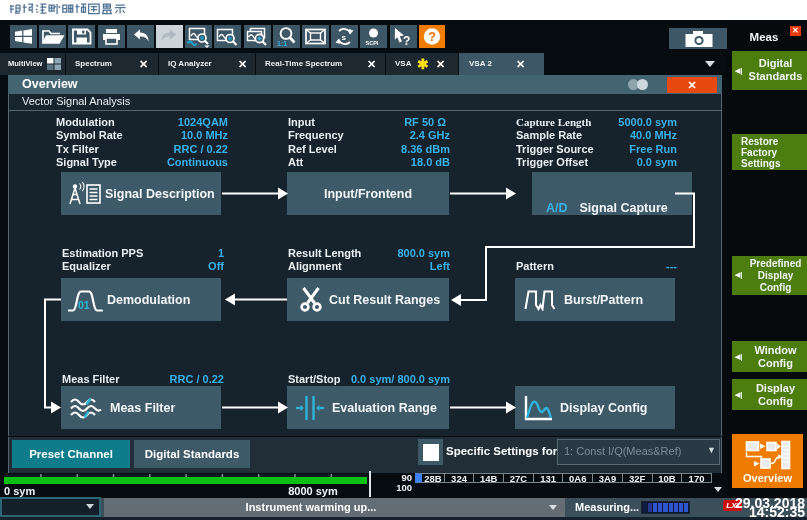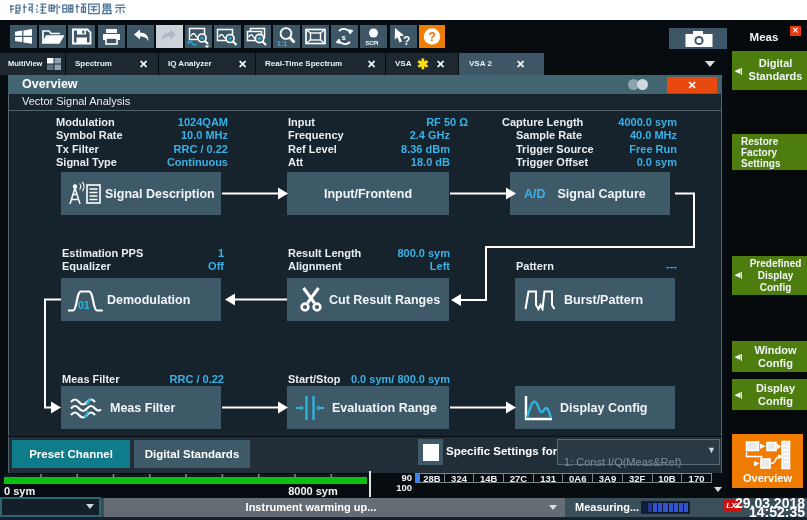--- a/index.html
+++ b/index.html
@@ -12,21 +12,21 @@
        font-size:8px;font-weight:bold;line-height:22px;}
   .tabx{position:absolute;color:#fff;font-weight:bold;font-size:11px;top:0;}
   .blk{position:absolute;width:160px;height:43px;background:#3e5968;color:#f2f6f8;
        font-weight:bold;font-size:12.5px;display:flex;align-items:center;}
   .lbl{position:absolute;font-size:11px;font-weight:bold;color:#e9eef1;height:13.5px;line-height:13.5px;}
   .val{position:absolute;font-size:11px;font-weight:bold;color:#38b2e8;height:13.5px;line-height:13.5px;text-align:right;}
   .sbtn{position:absolute;left:732px;width:87px;background:#4d7c0f;color:#f2f6f8;
         font-weight:bold;text-align:center;}
   .hc{width:29.7px;height:10.5px;line-height:10.5px;text-align:center;
       border:1px solid #79858d;border-left:none;box-sizing:border-box;}
-  .hc:first-child{border-left:5px solid #3b82f6;}
+  .hc:first-child{border-left:7px solid #3b82f6;}
 </style>
 </head>
 <body>
 <svg class="abs" style="left:8px;top:2px;" width="120" height="16" viewBox="0 0 120 16">
     <g stroke="#4f7396" stroke-width="1.25" fill="none">
       <path transform="translate(0.0,0)" d="M2,4 h4 M2,7 h4 M3,3 v8 M8,3 h4 M8,6 h4 M8,9 h4 M8,3 v8 M12,3 v6 M7,11 h5"></path>
       <path transform="translate(13.2,0)" d="M3,2 v9 M1.5,5 h4 M7,2 h5 M11,2 v9 M8,5 h3 M8,8 h3 M8,5 v4"></path>
       <path transform="translate(26.4,0)" d="M2,3 l1.5,1.5 M1.5,7 l1.5,1 M2,10.5 l2,-1 M6,2 h6 M6,5 h6 M6,8 h4 M8,2 v9 M6,11 h6"></path>
       <path transform="translate(39.6,0)" d="M1.5,3 h5 v6 h-5 z M1.5,6 h5 M4,3 v6 M9.5,2 v10 M8,4 l-1.5,2 M11,4 l1.5,2"></path>
       <path transform="translate(52.8,0)" d="M2,3 h4 v7 h-4 z M2,6.5 h4 M8,3 h4 v7 h-4 z M10,3 v7 M8,6.5 h4"></path>
@@ -199,43 +199,43 @@
 <div class="abs" style="left:8px;top:111px;width:712px;height:325px;background:#16222c;border-left:1px solid #56666f;border-right:1px solid #56666f;"></div>
 
 <div class="abs" style="left:8px;top:437px;width:712px;height:36px;background:#212d37;border-left:1px solid #56666f;border-right:1px solid #56666f;">
   <div style="position:absolute;left:125px;top:3px;width:116px;height:28px;background:#3e5968;color:#fff;font-weight:bold;font-size:11.5px;text-align:center;line-height:28px;">Digital Standards</div>
   <div style="position:absolute;left:3px;top:3px;width:118px;height:28px;background:#0e7c8b;color:#fff;font-weight:bold;font-size:11.5px;text-align:center;line-height:28px;">Preset Channel</div>
   <div style="position:absolute;left:409px;top:2px;width:25px;height:26px;background:#3e5968;">
     <div style="position:absolute;left:4.5px;top:4.5px;width:16px;height:17px;background:#fff;"></div>
   </div>
   <span style="position:absolute;left:437px;top:8px;font-size:11.5px;font-weight:bold;color:#fff;">Specific Settings for</span>
   <div style="position:absolute;left:548px;top:2px;width:163px;height:26px;background:#2b3944;border:1px solid #5a6a74;box-sizing:border-box;">
-    <span style="position:absolute;left:6px;top:16px;font-size:11px;color:#7a8e98;">1: Const I/Q(Meas&amp;Ref)</span>
+    <span style="position:absolute;left:6px;top:5px;font-size:11px;color:#7a8e98;">1: Const I/Q(Meas&amp;Ref)</span>
     <span style="position:absolute;right:3px;top:5px;color:#cfd8dc;font-size:9px;">▼</span>
   </div>
 </div>
 
 <div class="lbl" style="left:56px;top:115.5px;">Modulation</div>
 <div class="val" style="left:126px;top:115.5px;width:102px;">1024QAM</div>
 <div class="lbl" style="left:56px;top:129px;">Symbol Rate</div>
 <div class="val" style="left:126px;top:129px;width:102px;">10.0 MHz</div>
 <div class="lbl" style="left:56px;top:142.5px;">Tx Filter</div>
 <div class="val" style="left:126px;top:142.5px;width:102px;">RRC / 0.22</div>
 <div class="lbl" style="left:56px;top:156px;">Signal Type</div>
 <div class="val" style="left:126px;top:156px;width:102px;">Continuous</div>
 <div class="lbl" style="left:288px;top:115.5px;">Input</div>
-<div class="val" style="left:366px;top:115.5px;width:102px;">RF 50 Ω</div>
+<div class="val" style="left:344px;top:115.5px;width:102px;">RF 50 Ω</div>
 <div class="lbl" style="left:288px;top:129px;">Frequency</div>
 <div class="val" style="left:348px;top:129px;width:102px;">2.4 GHz</div>
 <div class="lbl" style="left:288px;top:142.5px;">Ref Level</div>
 <div class="val" style="left:348px;top:142.5px;width:102px;">8.36 dBm</div>
 <div class="lbl" style="left:288px;top:156px;">Att</div>
 <div class="val" style="left:348px;top:156px;width:102px;">18.0 dB</div>
-<div class="lbl" style="left:502px;top:115.5px;">Capture Length</div>
-<div class="val" style="left:575px;top:115.5px;width:102px;">4000.0 sym</div>
+<div class="lbl" style="left:516px;top:115.5px;font-family:Liberation Serif, serif;">Capture Length</div>
+<div class="val" style="left:575px;top:115.5px;width:102px;">5000.0 sym</div>
 <div class="lbl" style="left:516px;top:129px;">Sample Rate</div>
 <div class="val" style="left:575px;top:129px;width:102px;">40.0 MHz</div>
 <div class="lbl" style="left:516px;top:142.5px;">Trigger Source</div>
 <div class="val" style="left:575px;top:142.5px;width:102px;">Free Run</div>
 <div class="lbl" style="left:516px;top:156px;">Trigger Offset</div>
 <div class="val" style="left:575px;top:156px;width:102px;">0.0 sym</div>
 
 <div class="lbl" style="left:62px;top:246.5px;">Estimation PPS</div>
 <div class="val" style="left:122px;top:246.5px;width:102px;">1</div>
 <div class="lbl" style="left:62px;top:260px;">Equalizer</div>
@@ -259,21 +259,21 @@
       <path d="M9,8 L4,24 M9,8 L14,24 M5.8,19.5 L12.2,19.5 M6.8,14.5 L11.2,14.5" stroke-width="1.5"></path>
       <path d="M13.5,3.5 q2.6,3 0,6" stroke-width="1.1"></path>
       <path d="M16.2,1.8 q3.8,4.6 0,9.4" stroke-width="1.1"></path>
       <rect x="21" y="5" width="13" height="18" stroke-width="1.6"></rect>
       <path d="M23.5,9 h8 M23.5,12.5 h8 M23.5,16 h8 M23.5,19.5 h8" stroke-width="1.7"></path>
     </g>
   </svg>
   <span style="margin-left:3px;">Signal Description</span>
 </div>
 <div class="blk" style="left:287px;top:172px;width:162px;justify-content:center;">Input/Frontend</div>
-<div class="blk" style="left:510px;top:172px;">
+<div class="blk" style="left:532px;top:172px;align-items:flex-end;">
   <span style="margin-left:14px;color:#38b2e8;">A/D</span>
     <span style="margin-left:12px;">Signal Capture</span>
 </div>
 
 <div class="blk" style="left:61px;top:278px;">
   <svg style="margin-left:7px;" width="35" height="30" viewBox="0 0 35 30">
     <path d="M0,25.5 L5,25.5 C9,25.5 8.5,6.5 13,6.5 L21,6.5 C25.5,6.5 25,25.5 29,25.5 L34,25.5" stroke="#fff" stroke-width="2.2" fill="none" stroke-linecap="round"></path>
     <text x="10" y="24" font-size="10.5" font-weight="bold" fill="#2eb4d8" font-family="Liberation Sans,sans-serif">01</text>
   </svg>
   <span style="margin-left:4px;">Demodulation</span>

